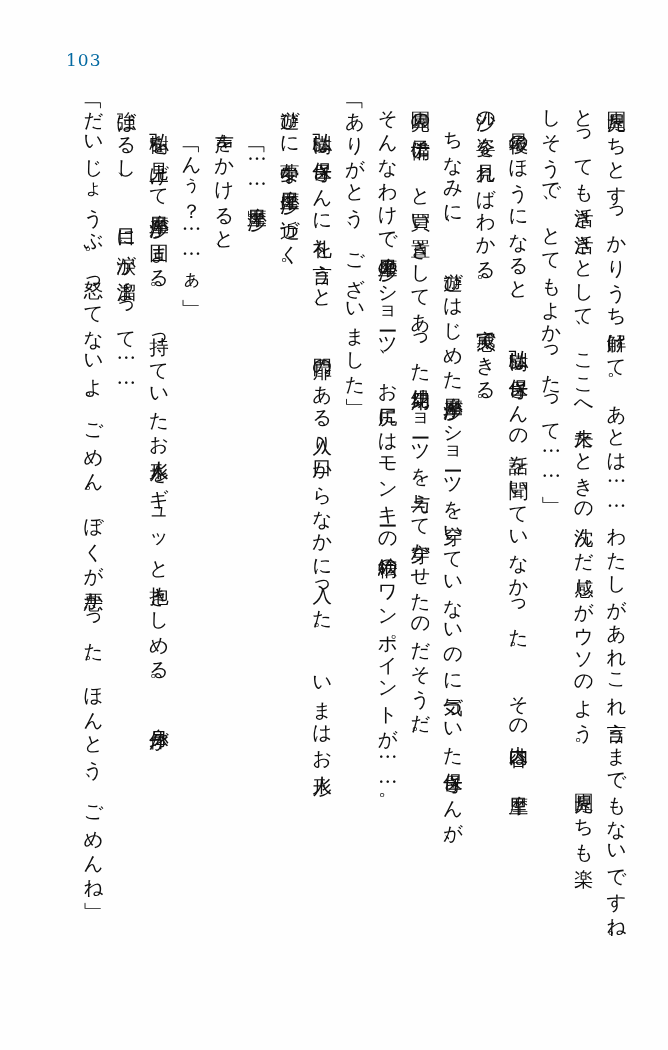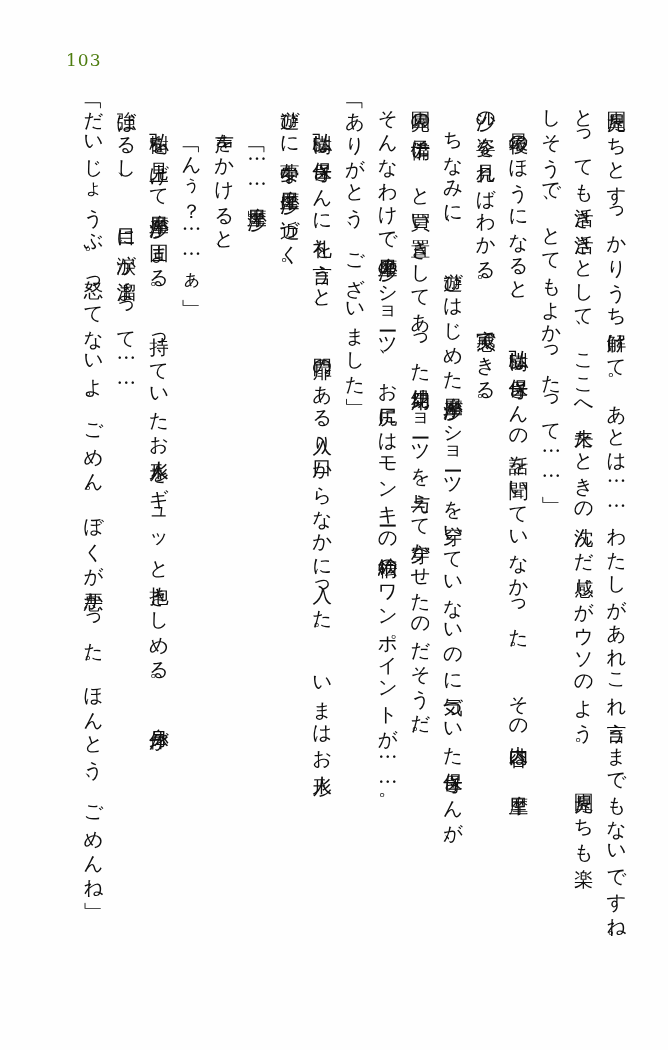--- a/index.html
+++ b/index.html
@@ -22,21 +22,21 @@
     width: 668px;
     height: 1050px;
     background: #fefefe;
   }
   .page-number {
     position: absolute;
     left: 66px;
     top: 50px;
     font-size: 17px;
     letter-spacing: 1px;
-    color: #4d7c0f;
+    color: #0369a1;
     font-family: "DejaVu Serif", "Liberation Serif", serif;
   }
   .text-block {
     position: absolute;
     top: 96px;
     right: 42px;
     height: 900px;
     display: flex;
     flex-direction: row-reverse;
     align-items: flex-start;

